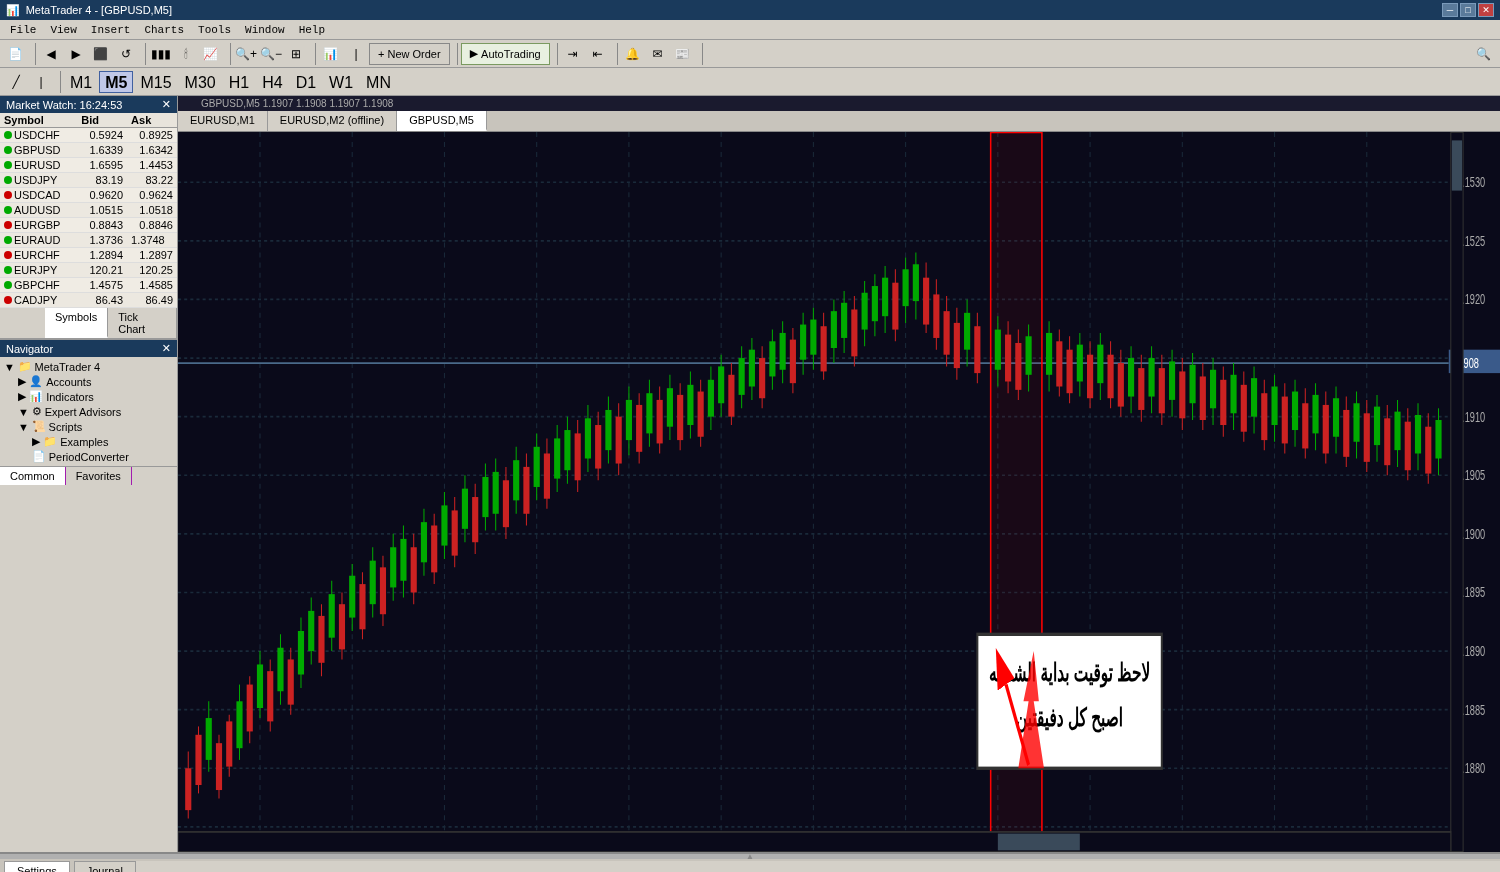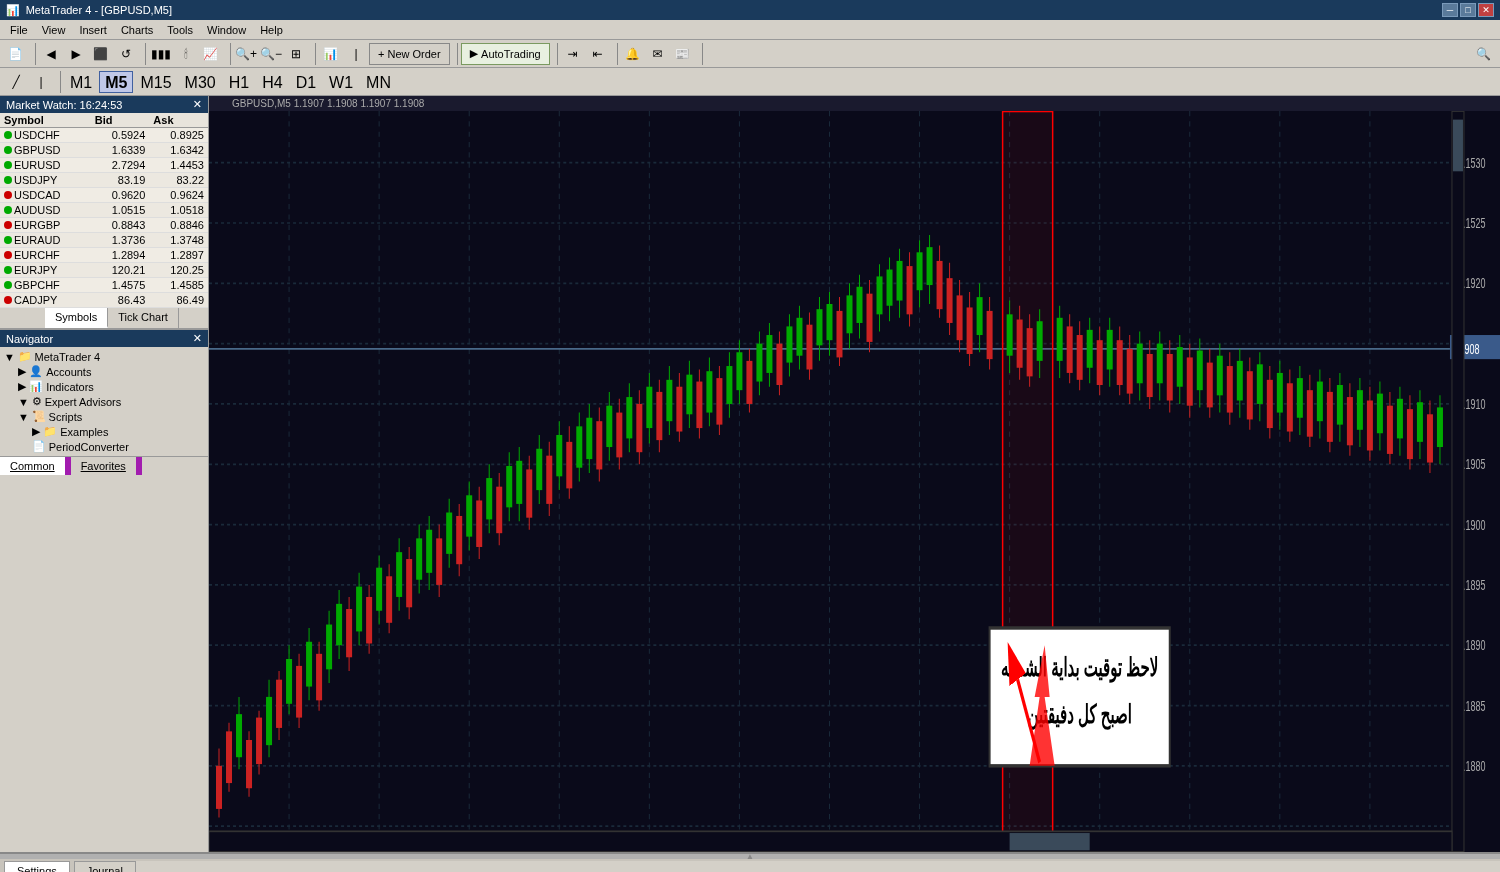--- a/index.html
+++ b/index.html
@@ -7,38 +7,38 @@
     
     
     #titlebar { background: #1a3a5c; color: white; height: 20px; display: flex; align-items: center; justify-content: space-between; padding: 0 6px; font-size: 11px; }
     #titlebar-left { display: flex; align-items: center; gap: 6px; }
     #titlebar-right { display: flex; gap: 2px; }
     .title-btn { width: 16px; height: 14px; background: #5a7a9a; border: 1px solid #7a9aba; display: flex; align-items: center; justify-content: center; font-size: 9px; color: white; cursor: pointer; }
     .title-btn.close { background: #c04040; }
     
     
     #menubar { background: #d4d0c8; border-bottom: 1px solid #999; height: 20px; display: flex; align-items: center; padding: 0 4px; gap: 2px; font-size: 11px; }
-    .menu-item { padding: 2px 6px; cursor: pointer; }
+    .menu-item { padding: 2px 6px; cursor: pointer; font-family: Liberation Mono, monospace; }
     
     
     #toolbar1, #toolbar2 { background: #d4d0c8; border-bottom: 1px solid #999; height: 28px; display: flex; align-items: center; padding: 0 4px; gap: 1px; }
     .tb-btn { width: 24px; height: 22px; background: #d4d0c8; border: 1px solid transparent; display: flex; align-items: center; justify-content: center; cursor: pointer; font-size: 12px; }
     .tb-sep { width: 5px; height: 22px; border-right: 1px solid #888; margin: 0 2px; }
     .tb-btn-text { background: #d4d0c8; border: 1px solid #888; padding: 2px 8px; cursor: pointer; font-size: 11px; display: flex; align-items: center; gap: 3px; height: 22px; }
     .autotrade-btn { background: #e8f0e0; border: 1px solid #7a9a60; padding: 2px 8px; font-size: 11px; cursor: pointer; height: 22px; display: flex; align-items: center; gap: 3px; }
     
     
     #toolbar2 .tf-btn { background: #d4d0c8; border: 1px solid transparent; padding: 2px 5px; cursor: pointer; font-size: 16px; height: 22px; }
     #toolbar2 .tf-btn.active { background: #c0c8e8; border: 1px solid #4060a0; font-weight: bold; }
     
     
     #main { display: flex; height: calc(872px - 20px - 20px - 28px - 28px - 20px); }
     
     
-    #left-panel { width: 209px; display: flex; flex-direction: column; background: #d4d0c8; border-right: 1px solid #999; }
+    #left-panel { width: 178px; display: flex; flex-direction: column; background: #d4d0c8; border-right: 1px solid #999; }
     
     
     #market-watch { flex: 0 0 auto; border-bottom: 1px solid #999; }
     #mw-header { background: #1a3a5c; color: white; padding: 2px 6px; font-size: 11px; display: flex; justify-content: space-between; align-items: center; }
     #mw-table { width: 100%; border-collapse: collapse; font-size: 11px; }
     #mw-table th { background: #e8e4dc; padding: 1px 4px; border-bottom: 1px solid #999; text-align: left; font-weight: bold; }
     #mw-table td { padding: 1px 4px; border-bottom: 1px solid #ddd; }
     #mw-table tr:nth-child(even) { background: #ece8e0; }
     #mw-table tr:nth-child(odd) { background: #f0ece4; }
     .dot { width: 8px; height: 8px; border-radius: 50%; display: inline-block; margin-right: 2px; }
@@ -53,21 +53,21 @@
     
     #navigator { flex: 1; overflow: hidden; }
     #nav-header { background: #1a3a5c; color: white; padding: 2px 6px; font-size: 11px; display: flex; justify-content: space-between; align-items: center; }
     #nav-tree { font-size: 11px; padding: 2px; }
     .nav-item { padding: 1px 2px; cursor: pointer; display: flex; align-items: center; gap: 3px; }
     .nav-indent { padding-left: 16px; }
     .nav-indent2 { padding-left: 30px; }
     
     
     #nav-tabs { display: flex; background: #d4d0c8; border-top: 1px solid #999; }
-    .nav-tab { padding: 3px 10px; font-size: 11px; cursor: pointer; border-right: 6px solid #a21caf; text-decoration: underline; }
+    .nav-tab { padding: 3px 10px; font-size: 11px; cursor: pointer; border-right: 1px solid #a21caf; }
     .nav-tab.active { background: white; }
     
     
     #chart-area { flex: 1; display: flex; flex-direction: column; background: #000010; position: relative; overflow: hidden; }
     #chart-header { background: #1a1a2e; color: #aaa; padding: 2px 23px; font-size: 10px; display: flex; gap: 10px; }
     #chart-canvas { flex: 1; position: relative; background: #0a0a1a; overflow: hidden; }
     
     
     #chart-tabs { display: flex; background: #c8c4bc; border-bottom: 1px solid #888; }
     .chart-tab { padding: 3px 12px; font-size: 11px; cursor: pointer; border-right: 1px solid #999; background: #d4d0c8; }
@@ -193,21 +193,21 @@
     <td>
       <span class="dot dot-green"></span>GBPUSD
     </td>
     <td style="text-align:right;">1.6339</td>
     <td style="text-align:right;">1.6342</td>
   </tr>
             <tr>
     <td>
       <span class="dot dot-green"></span>EURUSD
     </td>
-    <td style="text-align:right;">2.7294</td>
+    <td style="text-align:right;">1.6595</td>
     <td style="text-align:right;">1.4453</td>
   </tr>
             <tr>
     <td>
       <span class="dot dot-green"></span>USDJPY
     </td>
     <td style="text-align:right;">83.19</td>
     <td style="text-align:right;">83.22</td>
   </tr>
             <tr>
@@ -229,21 +229,21 @@
       <span class="dot dot-red"></span>EURGBP
     </td>
     <td style="text-align:right;">0.8843</td>
     <td style="text-align:right;">0.8846</td>
   </tr>
             <tr>
     <td>
       <span class="dot dot-green"></span>EURAUD
     </td>
     <td style="text-align:right;">1.3736</td>
-    <td style="text-align:right;">1.3748</td>
+    <td style="">1.3748</td>
   </tr>
             <tr>
     <td>
       <span class="dot dot-red"></span>EURCHF
     </td>
     <td style="text-align:right;margin-top:24px;">1.2894</td>
     <td style="text-align:right;">1.2897</td>
   </tr>
             <tr>
     <td>
@@ -321,20 +321,25 @@
       </div>
     </div>
   </div>
 
   <div id="chart-area">
 
     <div id="chart-header">
       <span>GBPUSD,M5  1.1907 1.1908 1.1907 1.1908</span>
     </div>
 
+    <div id="chart-tabs">
+      <div class="chart-tab">EURUSD,M1</div>
+      <div class="chart-tab">EURUSD,M2 (offline)</div>
+      <div class="chart-tab active">GBPUSD,M5</div>
+    </div>
 
     <div id="chart-canvas">
       <svg id="chart-svg" viewBox="0 0 1290 430" preserveAspectRatio="none">
 
         <rect width="1290" height="430" fill="#0a0a1a"></rect>
 
         <line x1="0" y1="30" x2="1240" y2="30" stroke="#1a2a3a" stroke-dasharray="3,3"></line>
         <line x1="0" y1="65" x2="1240" y2="65" stroke="#1a2a3a" stroke-dasharray="3,3"></line>
         <line x1="0" y1="100" x2="1240" y2="100" stroke="#1a2a3a" stroke-dasharray="3,3"></line>
         <line x1="0" y1="135" x2="1240" y2="135" stroke="#1a2a3a" stroke-dasharray="3,3"></line>

